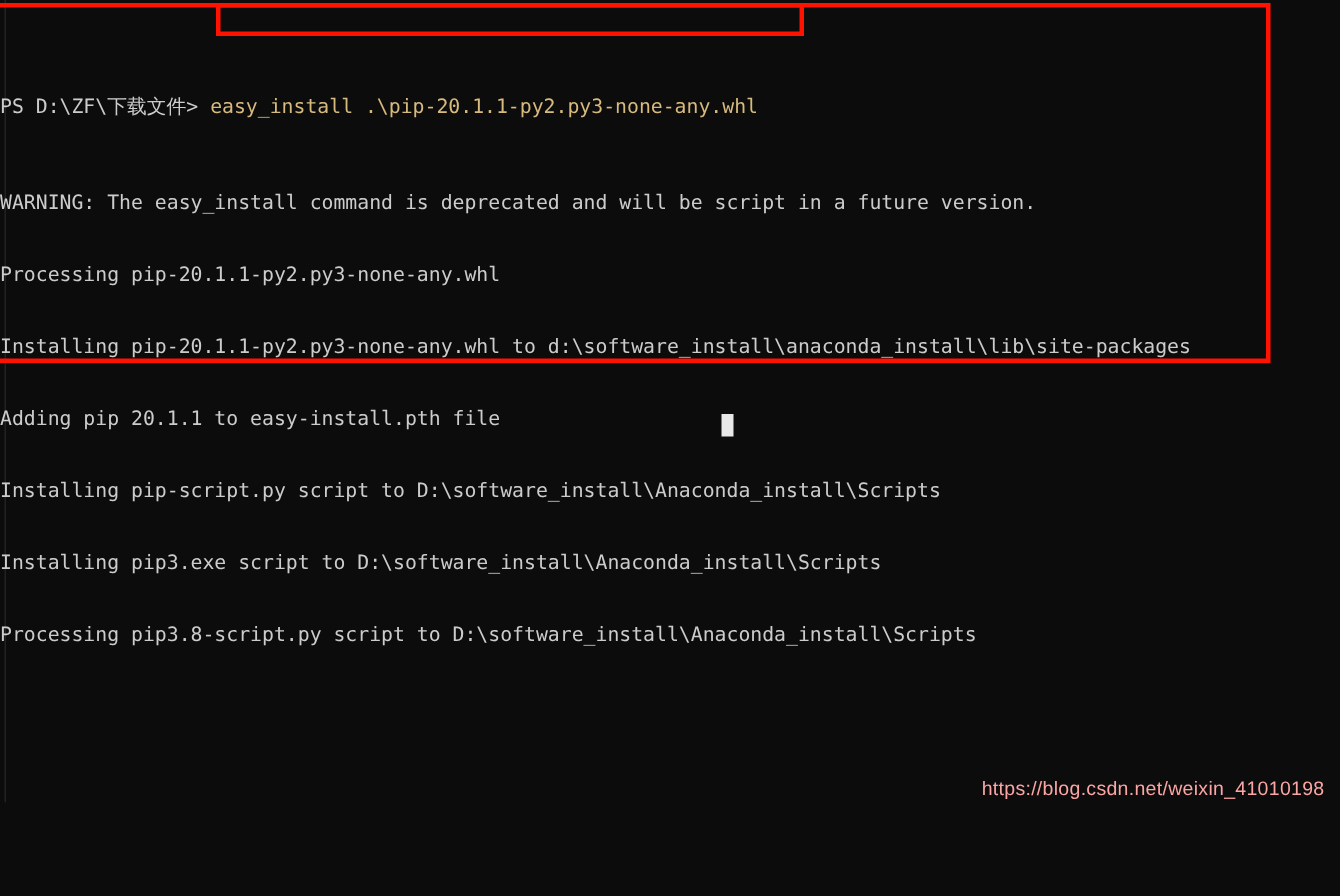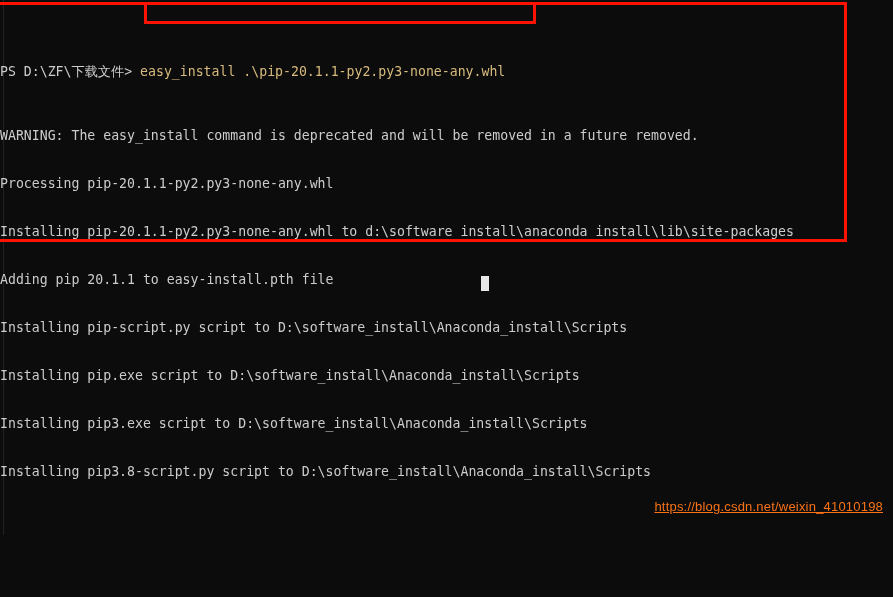--- a/index.html
+++ b/index.html
@@ -68,49 +68,47 @@
     left: 481px;
     top: 276px;
     width: 8px;
     height: 15px;
     background: #e8e8e8;
   }
   
   #watermark {
     position: absolute;
     right: 10px;
-    bottom: 20px;
+    bottom: 1px;
     font-family: "Liberation Sans", sans-serif;
     font-size: 13px;
-    color: #f97316;
+    color: #fca5a5;
     letter-spacing: 0.2px;
     white-space: nowrap;
-    text-decoration: underline;
   }
 </style>
 </head>
 <body>
 
 <div id="terminal">
 
   <div class="scroll-edge"></div>
 
   <div class="console-lines">
 
     
     <div class="line"><span>PS D:\ZF\下载文件&gt; </span><span class="cmd-yellow">easy_install .\pip-20.1.1-py2.py3-none-any.whl</span></div>
 
-    <div class="line">WARNING: The easy_install command is deprecated and will be removed in a future removed.</div>
+    <div class="line">WARNING: The easy_install command is deprecated and will be script in a future version.</div>
     <div class="line">Processing pip-20.1.1-py2.py3-none-any.whl</div>
     <div class="line">Installing pip-20.1.1-py2.py3-none-any.whl to d:\software_install\anaconda_install\lib\site-packages</div>
     <div class="line">Adding pip 20.1.1 to easy-install.pth file</div>
     <div class="line">Installing pip-script.py script to D:\software_install\Anaconda_install\Scripts</div>
-    <div class="line">Installing pip.exe script to D:\software_install\Anaconda_install\Scripts</div>
     <div class="line">Installing pip3.exe script to D:\software_install\Anaconda_install\Scripts</div>
-    <div class="line">Installing pip3.8-script.py script to D:\software_install\Anaconda_install\Scripts</div>
+    <div class="line">Processing pip3.8-script.py script to D:\software_install\Anaconda_install\Scripts</div>
     
     
     
     
 
     
     
 
     
     

